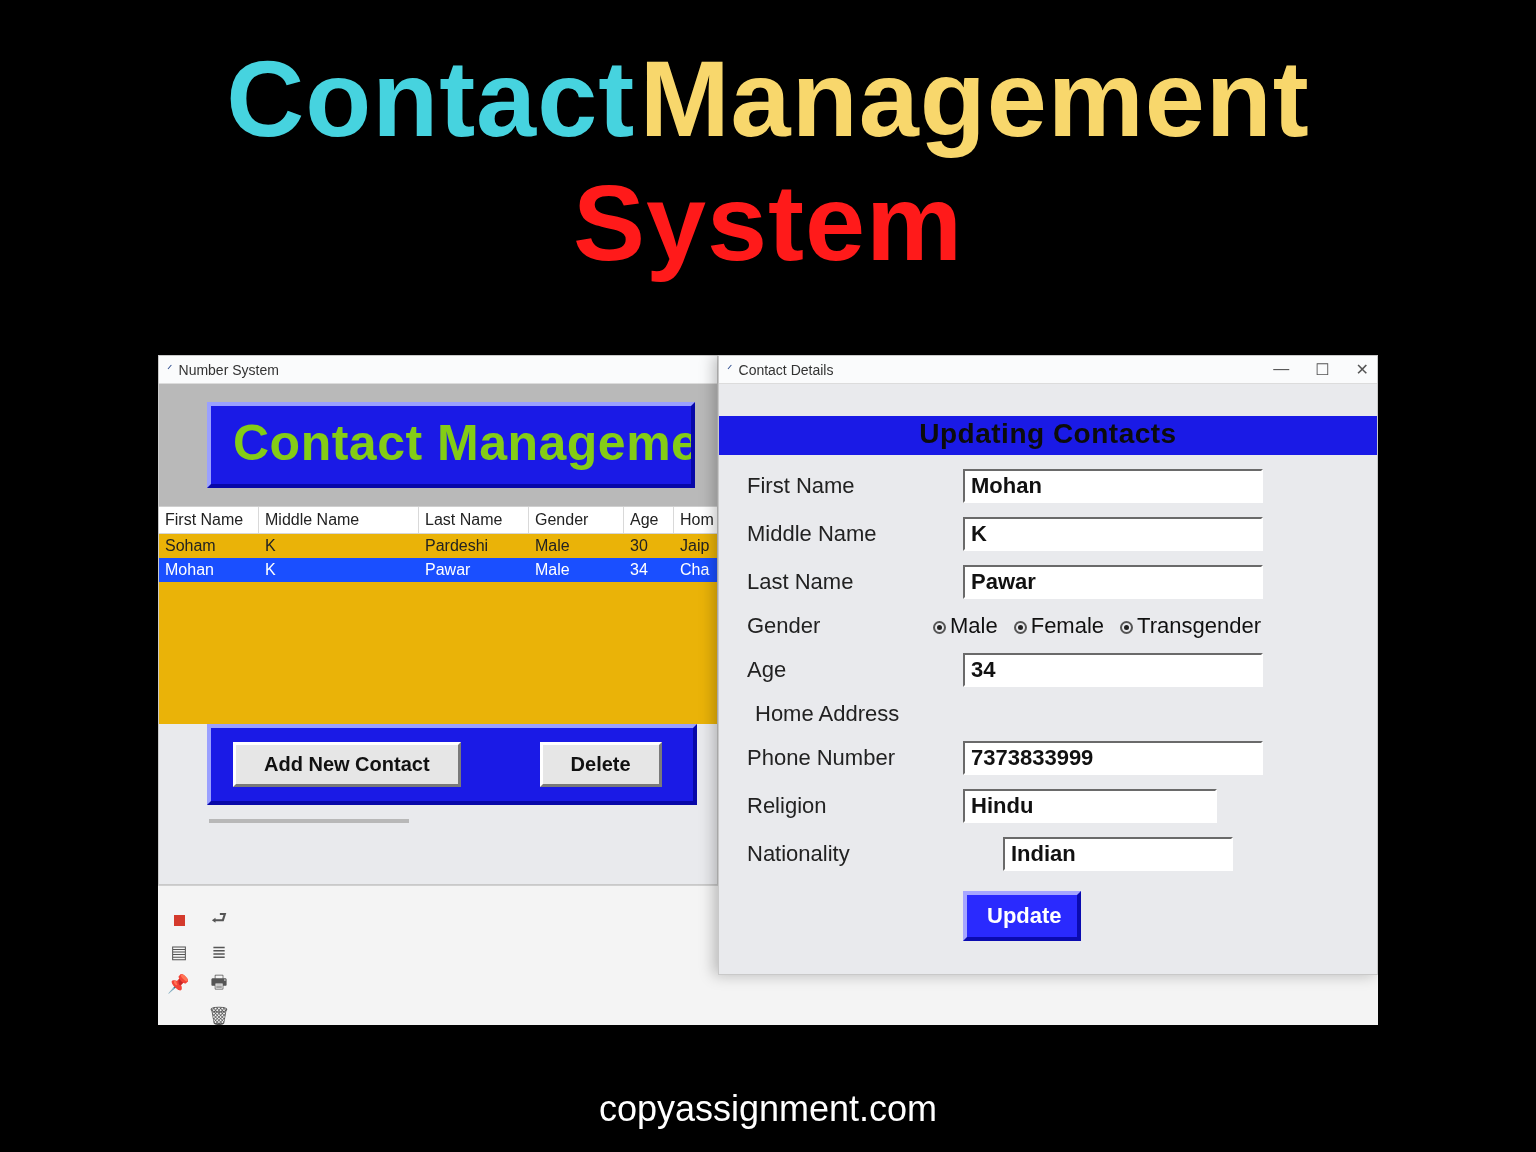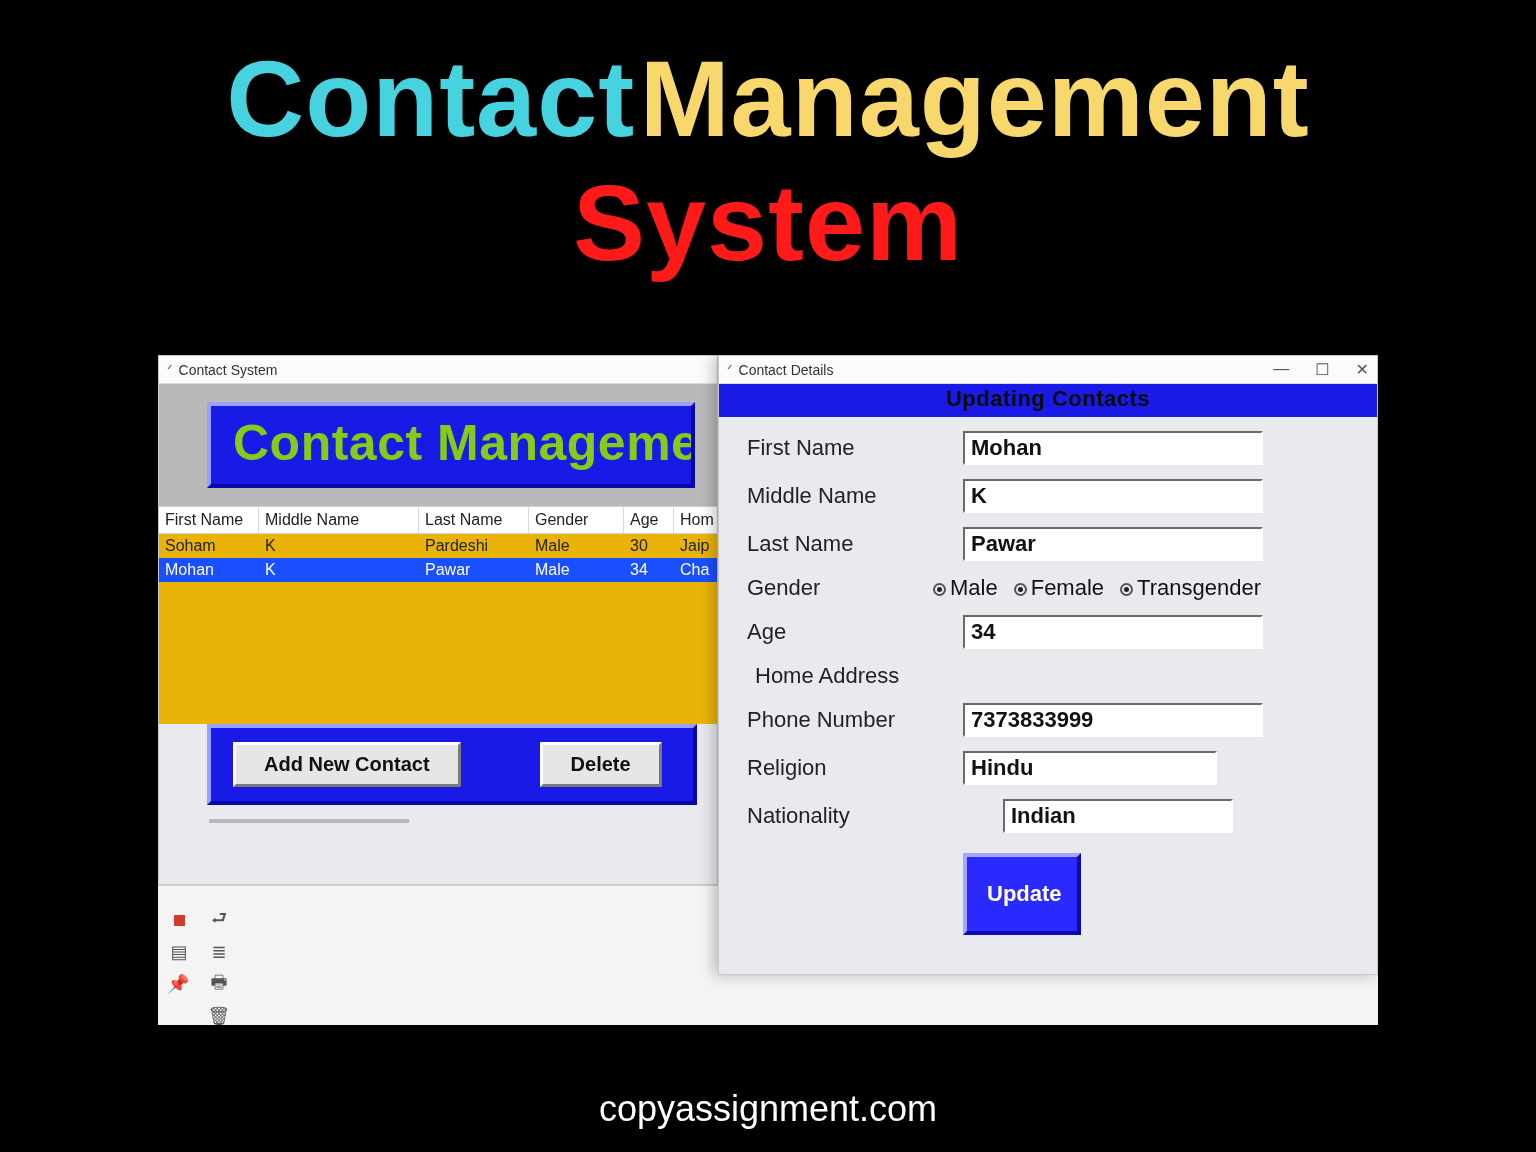--- a/index.html
+++ b/index.html
@@ -158,25 +158,26 @@
     border-bottom: 1px solid #dcdcdc;
     display:flex; align-items:center; justify-content:space-between;
     padding: 0 8px 0 8px;
     font-size:14px; color:#333;
   }
   .winbtns { display:flex; gap:26px; color:#555; font-size:16px; }
   .winbtns span { cursor:pointer; }
   .sub-banner {
     background:#1a1ae6;
     color:#0c0c0c;
-    font-size:22px;
+    font-size:28px;
     font-weight:700;
     text-align:center;
     padding:2px 0 5px 0;
     letter-spacing:0.5px;
+    margin-top:32px;
   }
   .form {
     padding: 14px 28px 18px 28px;
     display:flex; flex-direction:column; gap:14px;
   }
   .frow {
     display:grid;
     grid-template-columns: 210px 1fr;
     align-items:center;
     column-gap: 6px;
@@ -208,21 +209,21 @@
     content:""; position:absolute; left:2px; top:2px;
     width:5px; height:5px; background:#222; border-radius:50%;
   }
   .update-btn {
     background:#2a2afe;
     color:#fff;
     font-size:22px; font-weight:700;
     border:4px solid;
     border-top-color:#a6a6ff; border-left-color:#a6a6ff;
     border-right-color:#0b0bb0; border-bottom-color:#0b0bb0;
-    padding:24px 20px;
+    padding:8px 20px;
     cursor:pointer;
     width:118px;
     margin-left:216px;
     margin-top:6px;
   }
 
   
   .footer {
     position:absolute; bottom:22px; left:0; right:0;
     text-align:center;
@@ -236,21 +237,21 @@
   <span class="w1">Contact</span>
   <span class="w2">Management</span>
   <span class="w3">System</span>
 </div>
 
 <div class="stage">
 
   <div class="win-main">
     <div class="titlebar">
       <span class="feather">ᐟ</span>
-      <span>Contact System</span>
+      <span>Number System</span>
     </div>
     <div class="big-banner-wrap">
       <div class="big-banner">Contact Manageme</div>
     </div>
     <div class="grid">
       <div class="grid-head">
         <div class="cell">First Name</div>
         <div class="cell">Middle Name</div>
         <div class="cell">Last Name</div>
         <div class="cell">Gender</div>

